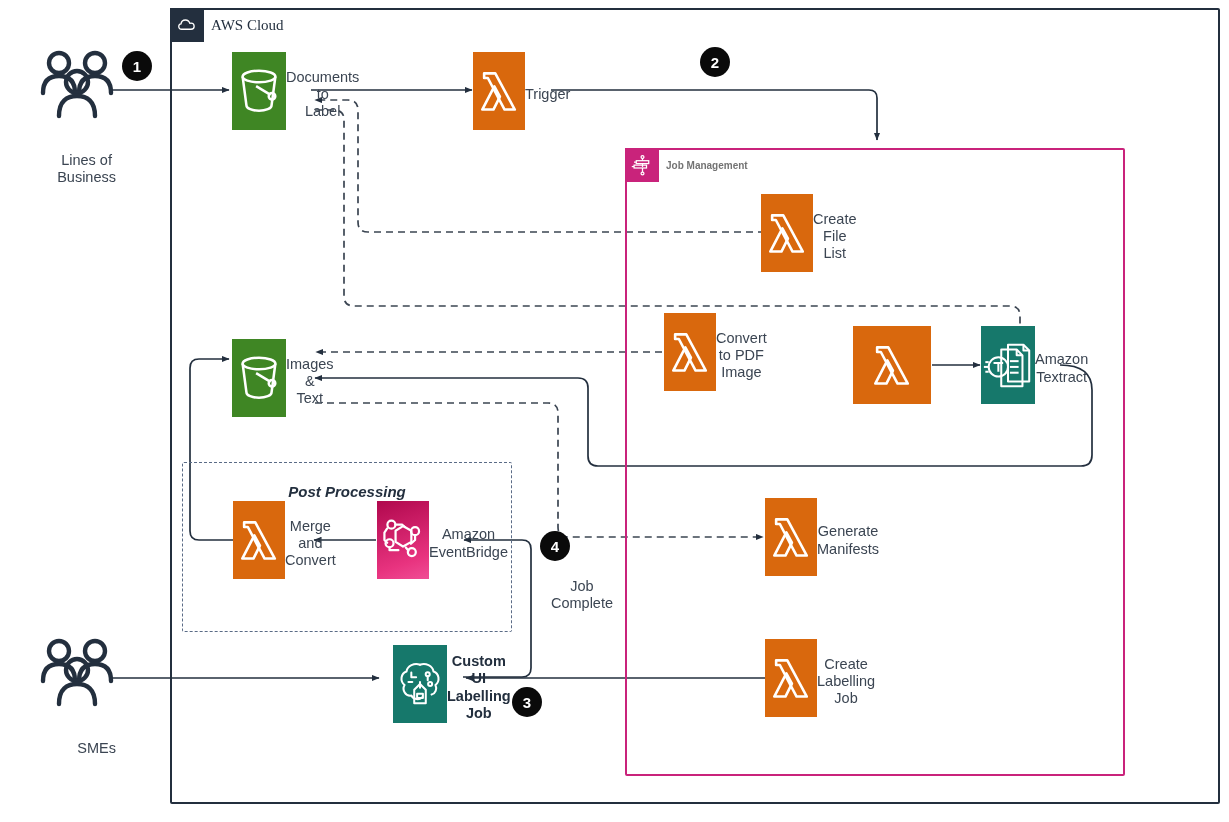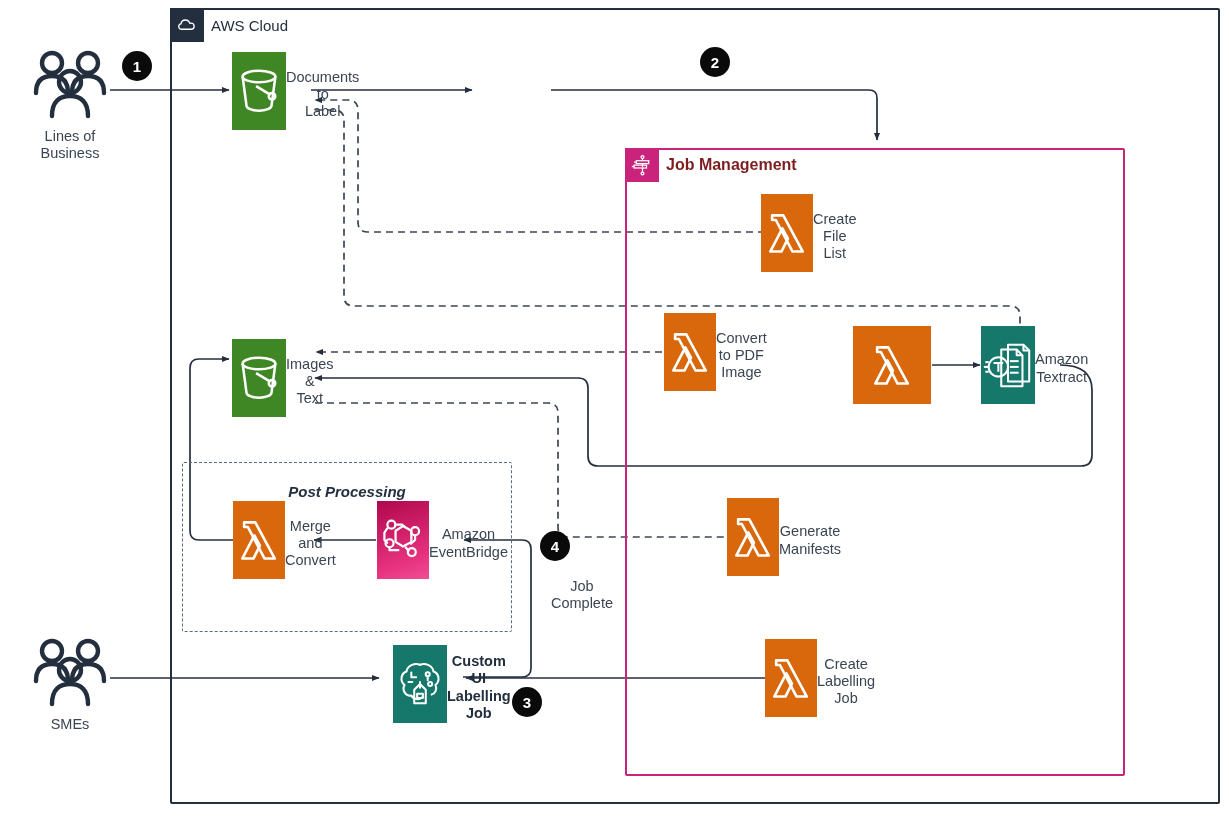--- a/index.html
+++ b/index.html
@@ -3,50 +3,50 @@
 <meta charset="utf-8">
 <style>
   html,body{margin:0;padding:0;background:#ffffff;}
   body{width:1229px;height:822px;position:relative;overflow:hidden;
        font-family:"Liberation Sans",sans-serif;color:#232f3e;}
   #stage{position:absolute;left:0;top:0;width:1229px;height:822px;}
   svg#wires{position:absolute;left:0;top:0;width:1229px;height:822px;pointer-events:none;}
 
   
   .grp{position:absolute;box-sizing:border-box;}
-  .grp-aws{border:2px solid #232f3e;border-radius:2px;}
+  .grp-aws{border:2px solid #232f3e;border-radius:2px;font-family:Liberation Serif, serif;}
   .grp-job{border:2px solid #C9237B;border-radius:2px;}
   .grp-post{border:1.6px dashed #5a6b86;border-radius:2px;}
 
   .grp-tab{position:absolute;display:flex;align-items:center;gap:7px;
            left:-2px;top:-2px;height:34px;}
   .tab-icon{width:34px;height:34px;display:flex;align-items:center;
             justify-content:center;box-sizing:border-box;}
   .tab-aws-icon{background:#232f3e;}
   .tab-job-icon{background:#C9237B;}
   .tab-label{font-size:15px;white-space:nowrap;}
   .lbl-aws{color:#232f3e;}
-  .lbl-job{color:#7f1d1d;font-weight:bold;font-size:16px;}
+  .lbl-job{color:#737373;font-weight:bold;font-size:10px;}
   .post-title{position:absolute;width:100%;text-align:center;top:20px;
               font-size:15px;font-weight:bold;color:#232f3e;font-style:italic;}
 
   
   .node{position:absolute;display:flex;flex-direction:row;align-items:center;}
   .tile{width:78px;height:78px;display:flex;align-items:center;justify-content:center;}
   .tile svg{display:block;}
   .t-lambda{background:#D9680D;}
   .t-s3{background:#3F8624;}
   .t-teal{background:#16786B;}
   .t-eb{background:linear-gradient(160deg,#B0084D 0%,#E8337F 75%,#F04E95 100%);}
   .cap{margin-top:7px;font-size:14.5px;line-height:1.18;text-align:center;
        color:#3b4552;white-space:pre-line;}
   .cap.bold{font-weight:bold;color:#232f3e;}
 
   
-  .actor{position:absolute;display:flex;flex-direction:column;align-items:center;}
+  .actor{position:absolute;display:flex;flex-direction:column;align-items:flex-end;gap:24px;}
   .actor .cap{margin-top:4px;}
 
   
   .badge{position:absolute;width:30px;height:30px;border-radius:50%;
          background:#0a0a0a;color:#fff;font-size:15px;font-weight:bold;
          display:flex;align-items:center;justify-content:center;}
   .sidecap{position:absolute;font-size:14.5px;line-height:1.18;color:#3b4552;
            text-align:center;white-space:pre-line;}
 </style>
 </head>
@@ -167,20 +167,29 @@
         <ellipse cx="28" cy="13" rx="17" ry="6"></ellipse>
         <path d="M11,13 L15,43 C15,46 21,48.5 28,48.5 C35,48.5 41,46 41,43 L45,13"></path>
         <line x1="25" y1="23" x2="40" y2="32"></line>
         <circle cx="41.5" cy="33.5" r="3.4"></circle>
       </svg>
     </span>
     <span class="cap">Documents to
 Label</span>
   </div>
 
+  <div class="node" style="left:473px;top:52px;width:80px;">
+    <span class="tile t-lambda">
+      <svg width="52" height="52" viewBox="0 0 56 56" fill="none" stroke="#fff" stroke-width="2.8" stroke-linejoin="round">
+        <path d="M12,9 L24,9 L45,48 L34,48 L16,14 L12,14 Z"></path>
+        <path d="M23,23 L29,34 L22,48 L10,48 Z"></path>
+      </svg>
+    </span>
+    <span class="cap">Trigger</span>
+  </div>
 
   <div class="node" style="left:664px;top:313px;width:80px;">
     <span class="tile t-lambda">
       <svg width="52" height="52" viewBox="0 0 56 56" fill="none" stroke="#fff" stroke-width="2.8" stroke-linejoin="round">
         <path d="M12,9 L24,9 L45,48 L34,48 L16,14 L12,14 Z"></path>
         <path d="M23,23 L29,34 L22,48 L10,48 Z"></path>
       </svg>
     </span>
     <span class="cap">Convert to PDF
 Image</span>
@@ -232,21 +241,21 @@
         <ellipse cx="28" cy="13" rx="17" ry="6"></ellipse>
         <path d="M11,13 L15,43 C15,46 21,48.5 28,48.5 C35,48.5 41,46 41,43 L45,13"></path>
         <line x1="25" y1="23" x2="40" y2="32"></line>
         <circle cx="41.5" cy="33.5" r="3.4"></circle>
       </svg>
     </span>
     <span class="cap">Images &amp;
 Text</span>
   </div>
 
-  <div class="node" style="left:727px;top:498px;width:80px;align-items:center;">
+  <div class="node" style="left:765px;top:498px;width:80px;align-items:center;">
     <span class="tile t-lambda">
       <svg width="52" height="52" viewBox="0 0 56 56" fill="none" stroke="#fff" stroke-width="2.8" stroke-linejoin="round">
         <path d="M12,9 L24,9 L45,48 L34,48 L16,14 L12,14 Z"></path>
         <path d="M23,23 L29,34 L22,48 L10,48 Z"></path>
       </svg>
     </span>
     <span class="cap">Generate
 Manifests</span>
   </div>
 

